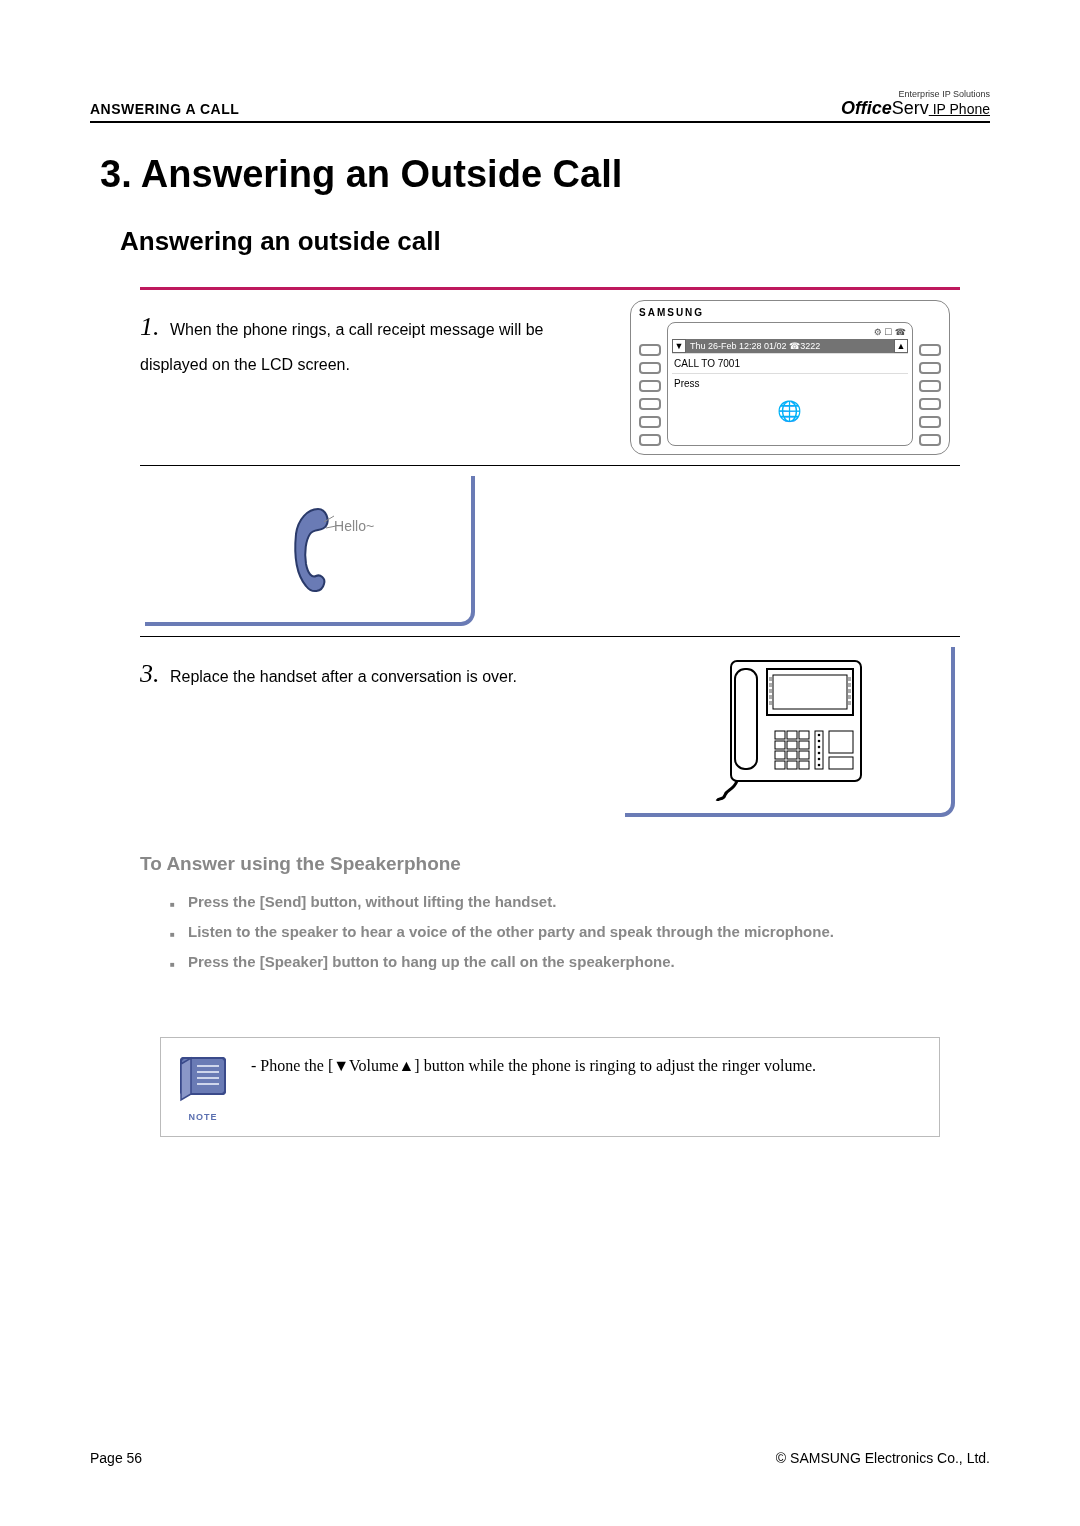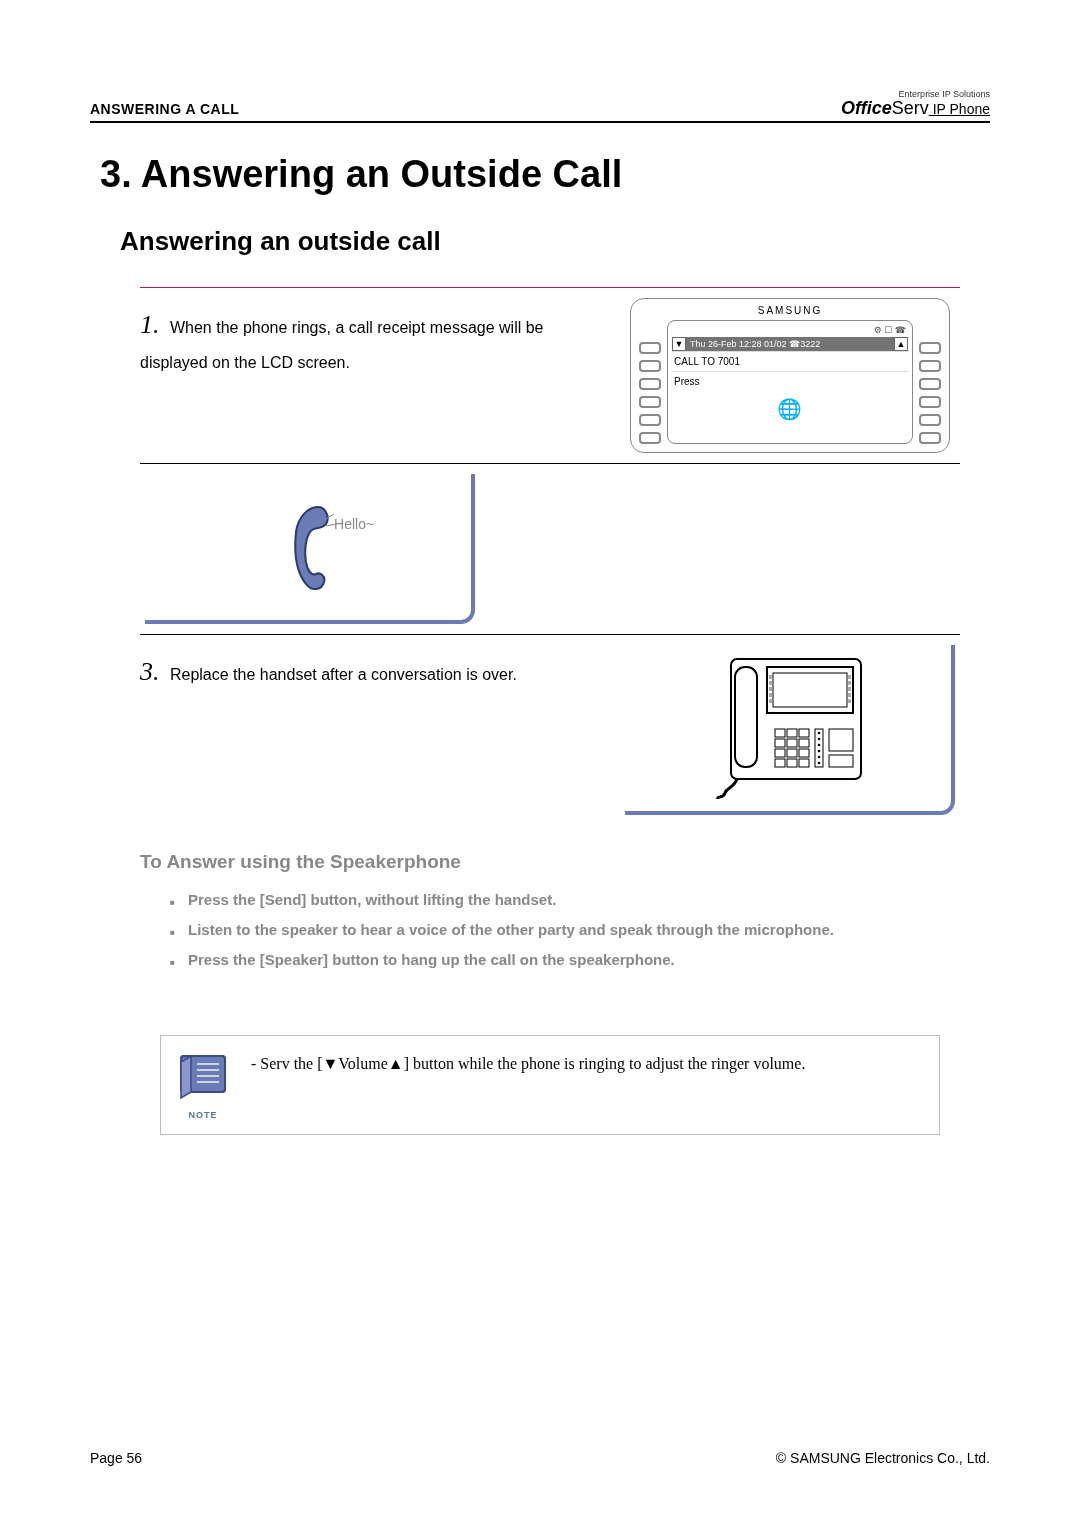--- a/index.html
+++ b/index.html
@@ -49,21 +49,21 @@
     margin: 10px 0 30px 10px;
     font-family: "Helvetica Neue", Arial, sans-serif;
   }
   h2.subtitle {
     font-size: 26px;
     font-weight: bold;
     margin: 0 0 30px 30px;
   }
   .steps {
     margin: 6px 30px 0 50px;
-    border-top: 1px solid #be185d;
+    border-top: 3px solid #be185d;
   }
   .step-row {
     display: flex;
     align-items: flex-start;
     border-bottom: 1px solid #000;
     min-height: 160px;
     padding: 10px 0 10px 0;
   }
   .step-row.last { border-bottom: none; }
   .step-text {
@@ -90,23 +90,22 @@
   }
   
   .phone-mock {
     width: 320px;
     border: 1px solid #888;
     border-radius: 14px;
     padding: 6px 8px 8px 8px;
     background: #fff;
   }
   .phone-brand {
-    text-align: center;
     font-size: 10px;
-    font-weight: normal;
+    font-weight: bold;
     letter-spacing: 2px;
     margin-bottom: 4px;
   }
   .phone-body {
     display: flex;
     gap: 6px;
   }
   .side-buttons {
     display: flex;
     flex-direction: column;
@@ -409,21 +408,21 @@
         <rect x="4" y="6" width="44" height="36" rx="3" fill="#6a7bb5" stroke="#3a4a8a" stroke-width="2"></rect>
         <rect x="4" y="6" width="44" height="36" rx="3" fill="none" stroke="#3a4a8a" stroke-width="2"></rect>
         <path d="M4 12 L14 6 L14 42 L4 48 Z" fill="#8a97c8" stroke="#3a4a8a" stroke-width="1.5"></path>
         <line x1="20" y1="14" x2="42" y2="14" stroke="#cfd6ec" stroke-width="2"></line>
         <line x1="20" y1="20" x2="42" y2="20" stroke="#cfd6ec" stroke-width="2"></line>
         <line x1="20" y1="26" x2="42" y2="26" stroke="#cfd6ec" stroke-width="2"></line>
         <line x1="20" y1="32" x2="42" y2="32" stroke="#cfd6ec" stroke-width="2"></line>
       </svg>
       <div class="note-label">NOTE</div>
     </div>
-    <div class="note-text">- Serv the [▼Volume▲] button while the phone is ringing to adjust the ringer volume.</div>
+    <div class="note-text">- Phone the [▼Volume▲] button while the phone is ringing to adjust the ringer volume.</div>
   </div>
 
   <div class="footer">
     <span>Page 56</span>
     <span>© SAMSUNG Electronics Co., Ltd.</span>
   </div>
 
 </div>
 
 </body></html>

